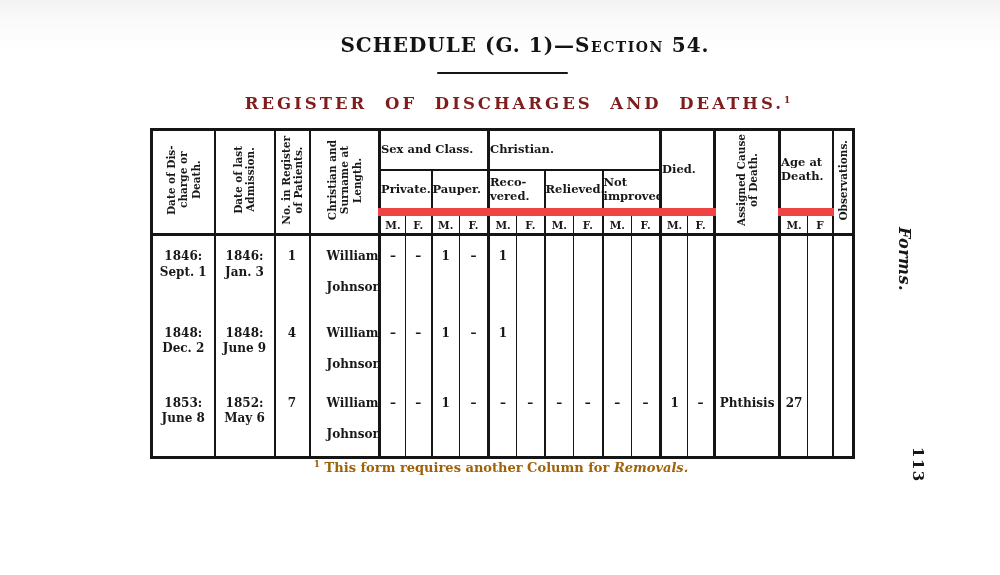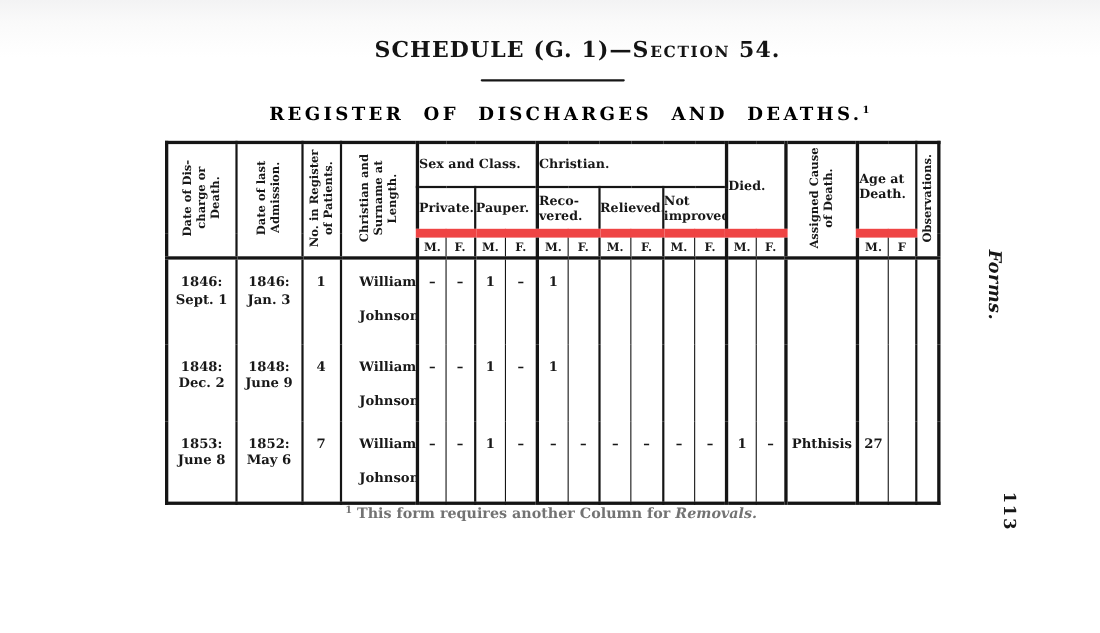--- a/index.html
+++ b/index.html
@@ -17,21 +17,21 @@
     position:absolute; top:33px; left:40px; width:970px; text-align:center;
     font-size:20px; font-weight:bold; letter-spacing:1px; color:#141414;
   }
   .schedule-title .smallcaps { font-variant:small-caps; letter-spacing:1.5px; }
   .title-rule {
     position:absolute; top:72px; left:437px; width:131px; height:2px;
     background:#161616; border-radius:1px;
   }
   .register-title {
     position:absolute; top:94px; left:35px; width:965px; text-align:center;
-    font-size:16.5px; font-weight:bold; letter-spacing:3px; word-spacing:9px; color:#000000;
+    font-size:16.5px; font-weight:bold; letter-spacing:3px; word-spacing:9px; color:#7f1d1d;
   }
   sup { font-size:9px; vertical-align:super; letter-spacing:0; }
 
   .register-table {
     position:absolute; left:150px; top:128px;
     border-collapse:collapse; table-layout:fixed; width:702px;
     border:3px solid #151515;
   }
   th, td {
     font-weight:bold; color:#181818; overflow:hidden;
@@ -58,21 +58,21 @@
   td {
     vertical-align:top; padding-top:13px; font-size:12px; text-align:center;
     line-height:1.3;
   }
   td.c-date { white-space:pre-line; }
   td.c-name { white-space:pre-wrap; text-align:left; padding-left:16px; }
   tr.row-1 { height:78px; } tr.row-2 { height:70px; } tr.row-3 { height:75px; }
 
   .footnote {
     position:absolute; top:459px; left:150px; width:702px; text-align:center;
-    font-size:13px; font-weight:bold; color:#737373;
+    font-size:13px; font-weight:bold; color:#a16207;
   }
   .footnote em { font-style:italic; }
 
   .margin-forms {
     position:absolute; left:895px; top:227px;
     writing-mode:vertical-rl; font-style:italic; font-weight:bold;
     font-size:16px; letter-spacing:0.5px; color:#161616;
   }
   .margin-pagenum {
     position:absolute; left:909px; top:447px;

